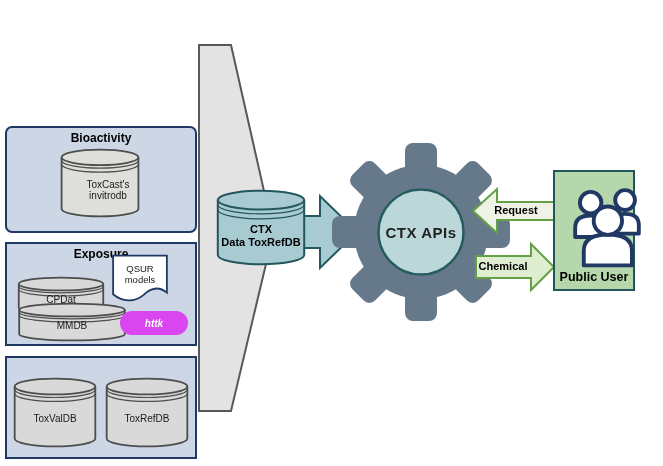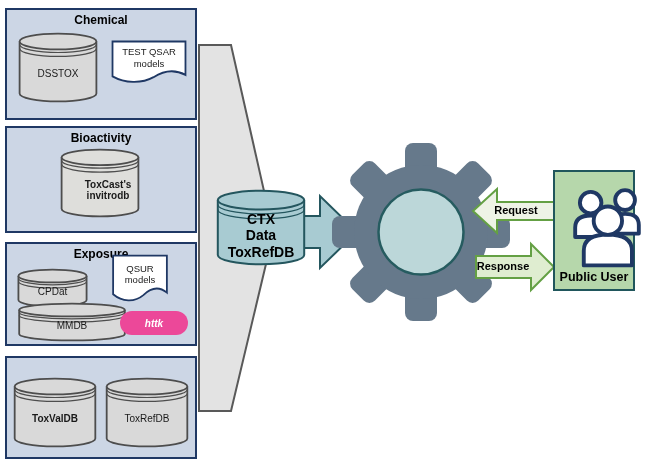--- a/index.html
+++ b/index.html
@@ -22,33 +22,33 @@
 
   
   .cyl{position:absolute;}
   .cyl svg{position:absolute;inset:0;width:100%;height:100%;}
   .cyl-label{
     position:absolute;inset:0;display:flex;align-items:center;justify-content:center;
     text-align:center;font-size:10px;color:#1a1a1a;line-height:1.15;
     padding-top:12px;box-sizing:border-box;
   }
   .cyl.short .cyl-label{padding-top:8px;}
-  .cyl.platform .cyl-label{font-weight:bold;font-size:14px;padding-top:16px;color:#000;}
+  .cyl.platform .cyl-label{font-weight:bold;font-size:11px;padding-top:16px;color:#000;}
 
   
   .doc{position:absolute;}
   .doc svg{position:absolute;inset:0;width:100%;height:100%;}
   .doc-label{
     position:absolute;left:2px;right:2px;top:0;bottom:12px;
     display:flex;align-items:center;justify-content:center;text-align:center;
     font-size:9.5px;color:#1a1a1a;line-height:1.2;
   }
 
   .pill{
-    position:absolute;background:#ec4899;border-radius:999px;
+    position:absolute;background:#d946ef;border-radius:999px;
     display:flex;align-items:center;justify-content:center;
     color:#ffffff;font-size:10px;font-weight:bold;font-style:italic;
   }
 
   .flow-label{
     position:absolute;text-align:center;font-size:11px;font-weight:bold;color:#000;
   }
   #apis-label{
     position:absolute;left:361px;top:224px;width:120px;text-align:center;
     font-size:15px;font-weight:bold;color:#222;letter-spacing:0.5px;
@@ -62,55 +62,37 @@
   #user-label{
     position:absolute;left:0;right:0;bottom:5px;text-align:center;
     font-size:12.5px;font-weight:bold;color:#000;
   }
 </style>
 </head>
 <body>
 
 <div id="canvas">
 
-  <div class="panel" style="top:8px;height:112px;">
-    <div class="panel-title">Chemical</div>
-    <div class="cyl" style="left:11px;top:22px;width:80px;height:71px;">
-      <svg viewBox="0 0 100 90" preserveAspectRatio="none">
-        <path d="M2,12 V78 A48,10 0 0 0 98,78 V12" fill="#d9d9d9" stroke="#4d4d4d" stroke-width="1.8" vector-effect="non-scaling-stroke"></path>
-        <ellipse cx="50" cy="12" rx="48" ry="10" fill="#d9d9d9" stroke="#4d4d4d" stroke-width="1.8" vector-effect="non-scaling-stroke"></ellipse>
-        <path d="M2,16 A48,10 0 0 0 98,16" fill="none" stroke="#4d4d4d" stroke-width="1.2" vector-effect="non-scaling-stroke"></path>
-        <path d="M2,21 A48,10 0 0 0 98,21" fill="none" stroke="#4d4d4d" stroke-width="1.2" vector-effect="non-scaling-stroke"></path>
-      </svg>
-      <div class="cyl-label">DSSTOX</div>
-    </div>
-    <div class="doc" style="left:104px;top:30px;width:76px;height:47px;">
-      <svg viewBox="0 0 100 62" preserveAspectRatio="none">
-        <path d="M2,2 L98,2 L98,46 C85,39 70,40 56,49 C40,58 18,57 2,48 Z" fill="#ffffff" stroke="#1f3864" stroke-width="1.8" vector-effect="non-scaling-stroke"></path>
-      </svg>
-      <div class="doc-label">TEST QSAR models</div>
-    </div>
-  </div>
 
-  <div class="panel" style="top:126px;height:107px;">
+  <div class="panel" style="top:126px;height:107px;border-radius:7px;">
     <div class="panel-title">Bioactivity</div>
     <div class="cyl" style="left:53px;top:20px;width:80px;height:70px;">
       <svg viewBox="0 0 100 90" preserveAspectRatio="none">
         <path d="M2,12 V78 A48,10 0 0 0 98,78 V12" fill="#dededb" stroke="#4d4d4d" stroke-width="1.8" vector-effect="non-scaling-stroke"></path>
         <ellipse cx="50" cy="12" rx="48" ry="10" fill="#dededb" stroke="#4d4d4d" stroke-width="1.8" vector-effect="non-scaling-stroke"></ellipse>
         <path d="M2,16 A48,10 0 0 0 98,16" fill="none" stroke="#4d4d4d" stroke-width="1.2" vector-effect="non-scaling-stroke"></path>
         <path d="M2,21 A48,10 0 0 0 98,21" fill="none" stroke="#4d4d4d" stroke-width="1.2" vector-effect="non-scaling-stroke"></path>
       </svg>
-      <div class="cyl-label" style="padding:14px 14px 0 30px;font-weight:bold;">ToxCast's invitrodb</div>
+      <div class="cyl-label" style="padding:14px 14px 0 30px;">ToxCast's invitrodb</div>
     </div>
   </div>
 
   <div class="panel" style="top:242px;height:104px;">
     <div class="panel-title">Exposure</div>
-    <div class="cyl short" style="left:10px;top:24px;width:71px;height:40px;">
+    <div class="cyl short" style="left:10px;top:32px;width:88px;height:40px;">
       <svg viewBox="0 0 100 50" preserveAspectRatio="none">
         <path d="M2,10 V40 A48,8 0 0 0 98,40 V10" fill="#d9d9d9" stroke="#4d4d4d" stroke-width="1.8" vector-effect="non-scaling-stroke"></path>
         <ellipse cx="50" cy="10" rx="48" ry="8" fill="#d9d9d9" stroke="#4d4d4d" stroke-width="1.8" vector-effect="non-scaling-stroke"></ellipse>
         <path d="M2,13 A48,8 0 0 0 98,13" fill="none" stroke="#4d4d4d" stroke-width="1.2" vector-effect="non-scaling-stroke"></path>
         <path d="M2,17 A48,8 0 0 0 98,17" fill="none" stroke="#4d4d4d" stroke-width="1.2" vector-effect="non-scaling-stroke"></path>
       </svg>
       <div class="cyl-label">CPDat</div>
     </div>
     <div class="cyl short" style="left:10px;top:58px;width:81px;height:40px;padding-left:29px;">
       <svg viewBox="0 0 100 50" preserveAspectRatio="none">
@@ -126,21 +108,21 @@
         <path d="M2,2 L98,2 L98,46 C85,39 70,40 56,49 C40,58 18,57 2,48 Z" fill="#ffffff" stroke="#1f3864" stroke-width="1.8" vector-effect="non-scaling-stroke"></path>
       </svg>
       <div class="doc-label">QSUR models</div>
     </div>
     <div class="pill" style="left:113px;top:67px;width:68px;height:24px;">
       <span>httk</span>
     </div>
   </div>
 
   <div class="panel" style="top:356px;height:103px;">
-    <div class="cyl" style="left:6px;top:19px;width:84px;height:71px;font-weight:bold;">
+    <div class="cyl" style="left:6px;top:19px;width:84px;height:71px;">
       <svg viewBox="0 0 100 90" preserveAspectRatio="none">
         <path d="M2,12 V78 A48,10 0 0 0 98,78 V12" fill="#d9d9d9" stroke="#4d4d4d" stroke-width="1.8" vector-effect="non-scaling-stroke"></path>
         <ellipse cx="50" cy="12" rx="48" ry="10" fill="#d9d9d9" stroke="#4d4d4d" stroke-width="1.8" vector-effect="non-scaling-stroke"></ellipse>
         <path d="M2,16 A48,10 0 0 0 98,16" fill="none" stroke="#4d4d4d" stroke-width="1.2" vector-effect="non-scaling-stroke"></path>
         <path d="M2,21 A48,10 0 0 0 98,21" fill="none" stroke="#4d4d4d" stroke-width="1.2" vector-effect="non-scaling-stroke"></path>
       </svg>
       <div class="cyl-label">ToxValDB</div>
     </div>
     <div class="cyl" style="left:98px;top:19px;width:84px;height:71px;">
       <svg viewBox="0 0 100 90" preserveAspectRatio="none">
@@ -187,22 +169,23 @@
       <path d="M2,24 A48,11 0 0 0 98,24" fill="none" stroke="#24565e" stroke-width="1.2" vector-effect="non-scaling-stroke"></path>
     </svg>
     <div class="cyl-label">
       <div>
         <div>CTX</div>
         <div>Data ToxRefDB</div>
       </div>
     </div>
   </div>
 
+  <div id="apis-label">CTX APIs</div>
   <div class="flow-label" style="left:479px;top:204px;width:74px;">Request</div>
-  <div class="flow-label" style="left:466px;top:260px;width:74px;">Response</div>
+  <div class="flow-label" style="left:466px;top:260px;width:74px;">Chemical</div>
 
   <div id="user-box">
     <svg class="abs" style="left:9px;top:7px;" width="86" height="92" viewBox="0 0 100 100">
       <g fill="#ffffff" stroke="#1f3864" stroke-width="4.5" stroke-linejoin="round" stroke-linecap="round">
         <path d="M13,64 L13,53 Q13,39 31,39 Q49,39 49,53 L49,64 Z"></path>
         <circle cx="31" cy="24" r="12.5"></circle>
         <path d="M55,60 L55,50 Q55,37 71,37 Q87,37 87,50 L87,60 Z"></path>
         <circle cx="71" cy="21" r="11.5"></circle>
         <path d="M23,97 L23,80 Q23,61 51,61 Q79,61 79,80 L79,97 Z"></path>
         <circle cx="51" cy="45" r="16.5"></circle>

